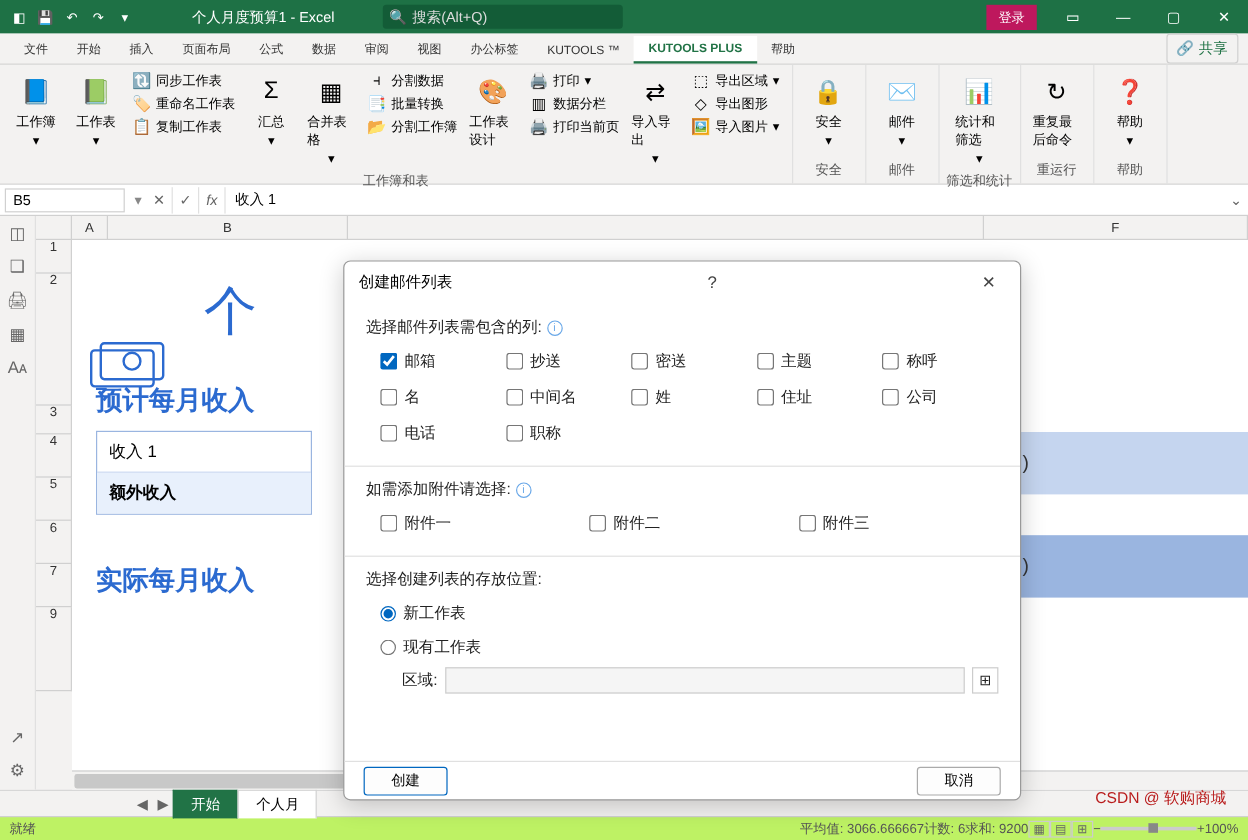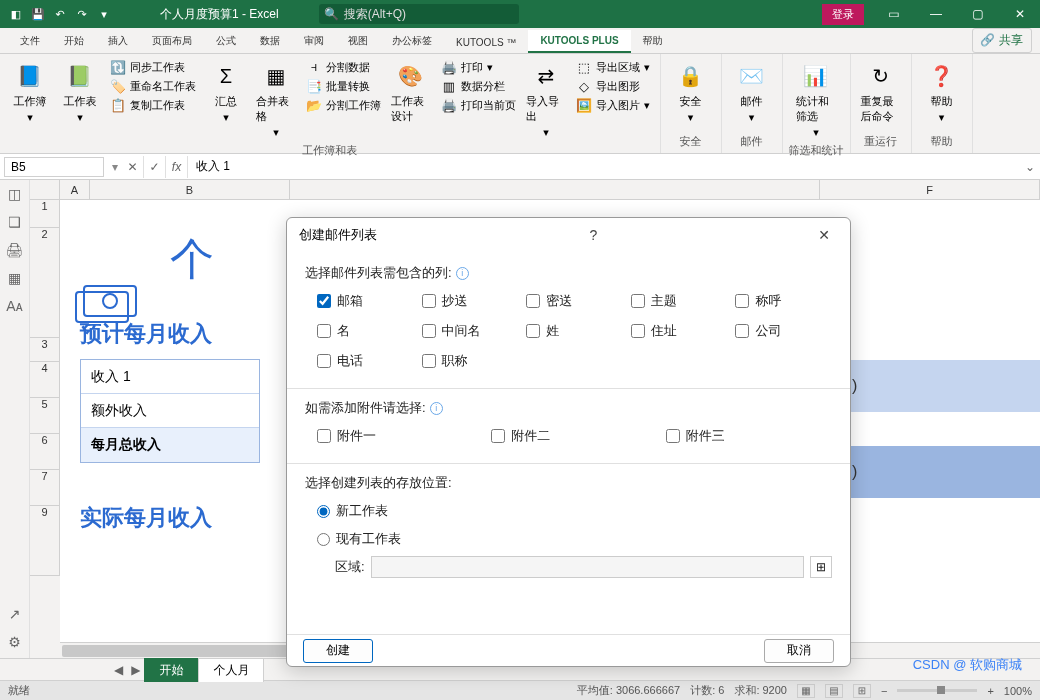--- a/index.html
+++ b/index.html
@@ -67,22 +67,22 @@
 .scroll-h { position: absolute; bottom: 0; left: 30px; right: 0; height: 16px; background: #f3f2f1; border-top: 1px solid #d0d0d0; }
 .scroll-h .thumb { position: absolute; left: 2px; top: 2px; width: 300px; height: 12px; background: #c8c8c8; border-radius: 2px; }
 
 
 .sheet-tabs { height: 22px; background: #f3f2f1; display: flex; align-items: center; padding-left: 110px; font-size: 12px; border-top: 1px solid #d0d0d0; }
 .sheet-tabs .nav-icon { color:#666; padding:0 4px; }
 .sheet-tab { padding: 3px 14px; background: #fff; border: 1px solid #d0d0d0; border-bottom: none; }
 .sheet-tab.active { background: #217346; color: #fff; border-color: #217346; }
 
 
-.status-bar { height: 20px; background: #e5e5e5; display: flex; align-items: center; font-size: 11px; color: #555; padding: 0 8px; border-top: 1px solid #d0d0d0; }
-.status-bar .right { margin-left: auto; display: flex; gap: 10px; align-items: center; }
+.status-bar { height: 20px; background: #bef264; display: flex; align-items: center; font-size: 11px; color: #555; padding: 0 8px; border-top: 1px solid #d0d0d0; }
+.status-bar .right { margin-left: auto; display: flex; gap: 0; align-items: center; }
 .zoom-slider { width: 80px; height: 3px; background: #ccc; position: relative; }
 .zoom-slider::after { content: ''; position: absolute; left: 40px; top: -3px; width: 8px; height: 8px; background: #888; }
 .view-btn { width:18px;height:14px;border:1px solid #ccc;display:flex;align-items:center;justify-content:center;font-size:10px;color:#666;}
 
 
 .dialog { position: absolute; left: 250px; top: 217px; width: 565px; height: 450px; background: #fff; border: 1px solid #999; box-shadow: 0 4px 20px rgba(0,0,0,.2); border-radius: 6px; display: flex; flex-direction: column; margin-left: 36px; }
 .dialog-title { height: 34px; display: flex; align-items: center; padding: 0 12px; font-size: 13px; }
 .dialog-title .dt-btn { margin-left: auto; width: 28px; text-align: center; font-size: 14px; color: #444; }
 .dialog-body { flex: 1; padding: 8px 18px; font-size: 13px; color: #222; overflow: hidden; }
 .section-label { margin: 4px 0 10px 0; display: flex; align-items: center; gap: 4px; }
@@ -327,21 +327,20 @@
                 <rect x="4" y="12" width="52" height="30" rx="3"></rect>
                 <rect x="12" y="6" width="52" height="30" rx="3"></rect>
                 <circle cx="38" cy="21" r="7"></circle>
               </svg>
           </div>
           <div class="big-title" style="margin-left:90px">个</div>
           <div class="section-title">预计每月收入</div>
           <div class="income-table">
             <div class="tr">收入 1</div>
             <div class="tr">额外收入</div>
-            <div class="tr">每月总收入</div>
           </div>
           <div class="section-title" style="margin-top:40px">实际每月收入</div>
         </div>
         <div class="right-bars">
           <div class="bar">支出)</div>
           <div class="bar">支出)</div>
         </div>
       </div>
     </div>
     <div class="scroll-h">
@@ -365,21 +364,21 @@
     <span><span>求和:</span> <span>9200</span></span>
     <span class="view-btn">▦</span>
     <span class="view-btn">▤</span>
     <span class="view-btn">⊞</span>
     <span>−</span>
     <div class="zoom-slider"></div>
     <span>+</span>
     <span>100%</span>
   </div>
 </div>
-<div class="watermark" style="position:absolute;right:18px;bottom:26px;color:#3b82f6;font-size:13px">CSDN @ 软购商城</div>
+<div class="watermark" style="position:absolute;right:18px;bottom:26px;color:#b91c1c;font-size:13px">CSDN @ 软购商城</div>
 
 <div class="dialog">
   <div class="dialog-title">
     <span>创建邮件列表</span>
     <span class="dt-btn">?</span>
     <span class="dt-btn">✕</span>
   </div>
   <div class="dialog-body">
     <div class="section-label">
         <span>选择邮件列表需包含的列:</span>

